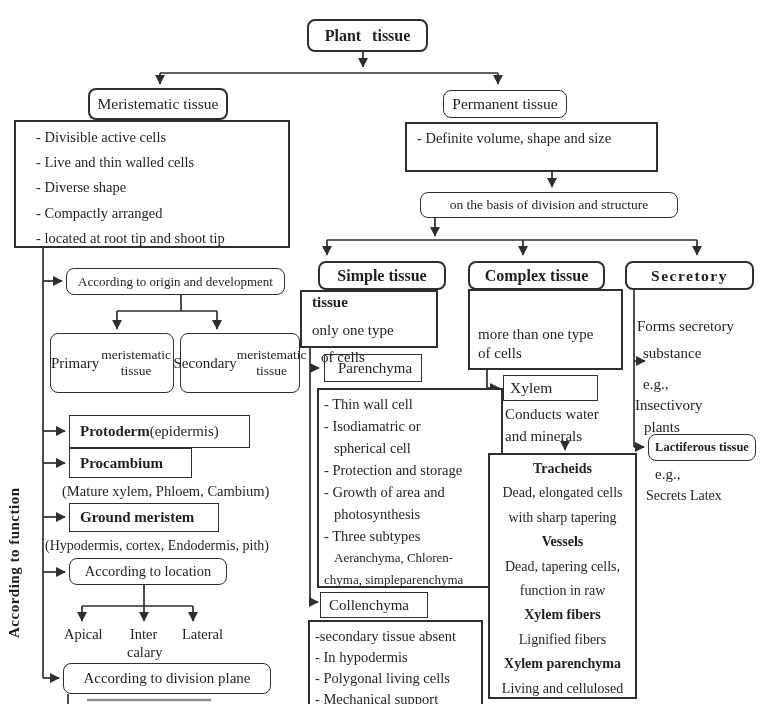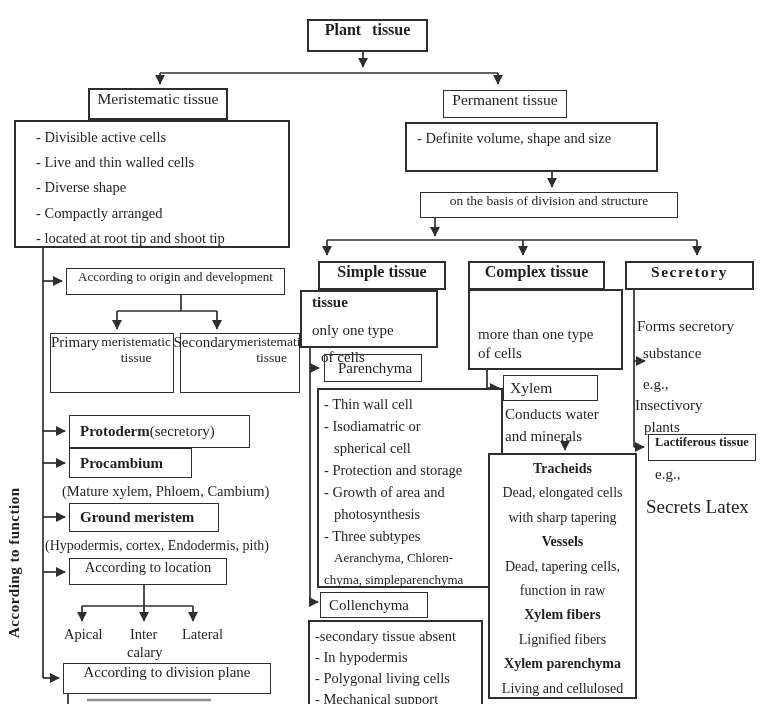--- a/index.html
+++ b/index.html
@@ -4,21 +4,21 @@
 <style>
   html,body{margin:0;padding:0;background:#fff;}
   #stage{position:relative;width:760px;height:704px;background:#fff;overflow:hidden;
          font-family:"Liberation Serif",serif;color:#1f1f1f;}
   svg.lines{position:absolute;left:0;top:0;z-index:1;}
   .box{position:absolute;box-sizing:border-box;border:2px solid #2e2e2e;background:#fff;z-index:2;}
   .thin{border-width:1.5px;}
   .nobg{background:transparent;z-index:3;}
   .txt{position:absolute;z-index:2;white-space:nowrap;line-height:1.25;}
   .b{font-weight:bold;}
-  .ctr{display:flex;justify-content:center;text-align:center;}
+  .ctr{display:flex;align-items:center;justify-content:center;text-align:center;border-radius:8px;}
   .col{display:flex;flex-direction:row;}
   .vtext{position:absolute;z-index:2;writing-mode:vertical-rl;transform:rotate(180deg);
          font-weight:bold;font-size:15px;letter-spacing:.5px;white-space:nowrap;}
   .ttl{font-size:16px;font-weight:bold;word-spacing:7px;}
   .props{line-height:25.2px;font-size:14.5px;padding:3px 0 0 20px;}
   .props2{line-height:21px;font-size:14.5px;padding:4px 0 0 10px;}
   .plist{line-height:22px;font-size:14.5px;padding:3px 0 0 5px;}
   .clist{line-height:21px;font-size:14.5px;padding:4px 0 0 5px;}
   .tlist{line-height:24.4px;font-size:14px;text-align:center;padding-top:2px;}
   .ind{padding-left:10px;}
@@ -103,21 +103,21 @@
   </div>
   <div class="box ctr col thin" style="left:180px;top:333px;width:120px;height:60px;">
     <div style="font-size:15px;">Secondary</div>
     <div style="font-size:13.5px;">meristematic tissue</div>
   </div>
 
   <div class="vtext" style="left:6px;top:410px;height:228px;">According to function</div>
 
   <div class="box thin" style="left:69px;top:415px;width:181px;height:33px;font-size:15px;display:flex;align-items:center;padding-left:10px;">
     <span class="b">Protoderm</span>
-      <span> (secretory)</span>
+      <span> (epidermis)</span>
   </div>
 
   <div class="box thin" style="left:69px;top:448px;width:123px;height:30px;font-size:15px;display:flex;align-items:center;padding-left:10px;">
       <span class="b">Procambium</span>
     </div>
 
   <div class="txt" style="left:62px;top:482px;font-size:14.5px;">(Mature xylem, Phloem, Cambium)</div>
 
   <div class="box thin" style="left:69px;top:503px;width:150px;height:29px;font-size:15px;display:flex;align-items:center;padding-left:10px;">
       <span class="b">Ground meristem</span>
@@ -225,15 +225,15 @@
 
   <div class="txt" style="left:643px;top:375px;font-size:15px;">e.g.,</div>
   <div class="txt" style="left:635px;top:396px;font-size:15px;">Insectivory</div>
   <div class="txt" style="left:644px;top:418px;font-size:15px;">plants</div>
 
   <div class="box ctr thin b" style="left:648px;top:434px;width:108px;height:27px;font-size:12.5px;">
       <span>Lactiferous tissue</span>
     </div>
 
   <div class="txt" style="left:655px;top:465px;font-size:15px;">e.g.,</div>
-  <div class="txt" style="left:646px;top:487px;font-size:19px;margin-top:8px;">Secrets Latex</div>
+  <div class="txt" style="left:646px;top:487px;font-size:14px;">Secrets Latex</div>
 
 </div>
 
 </body></html>

